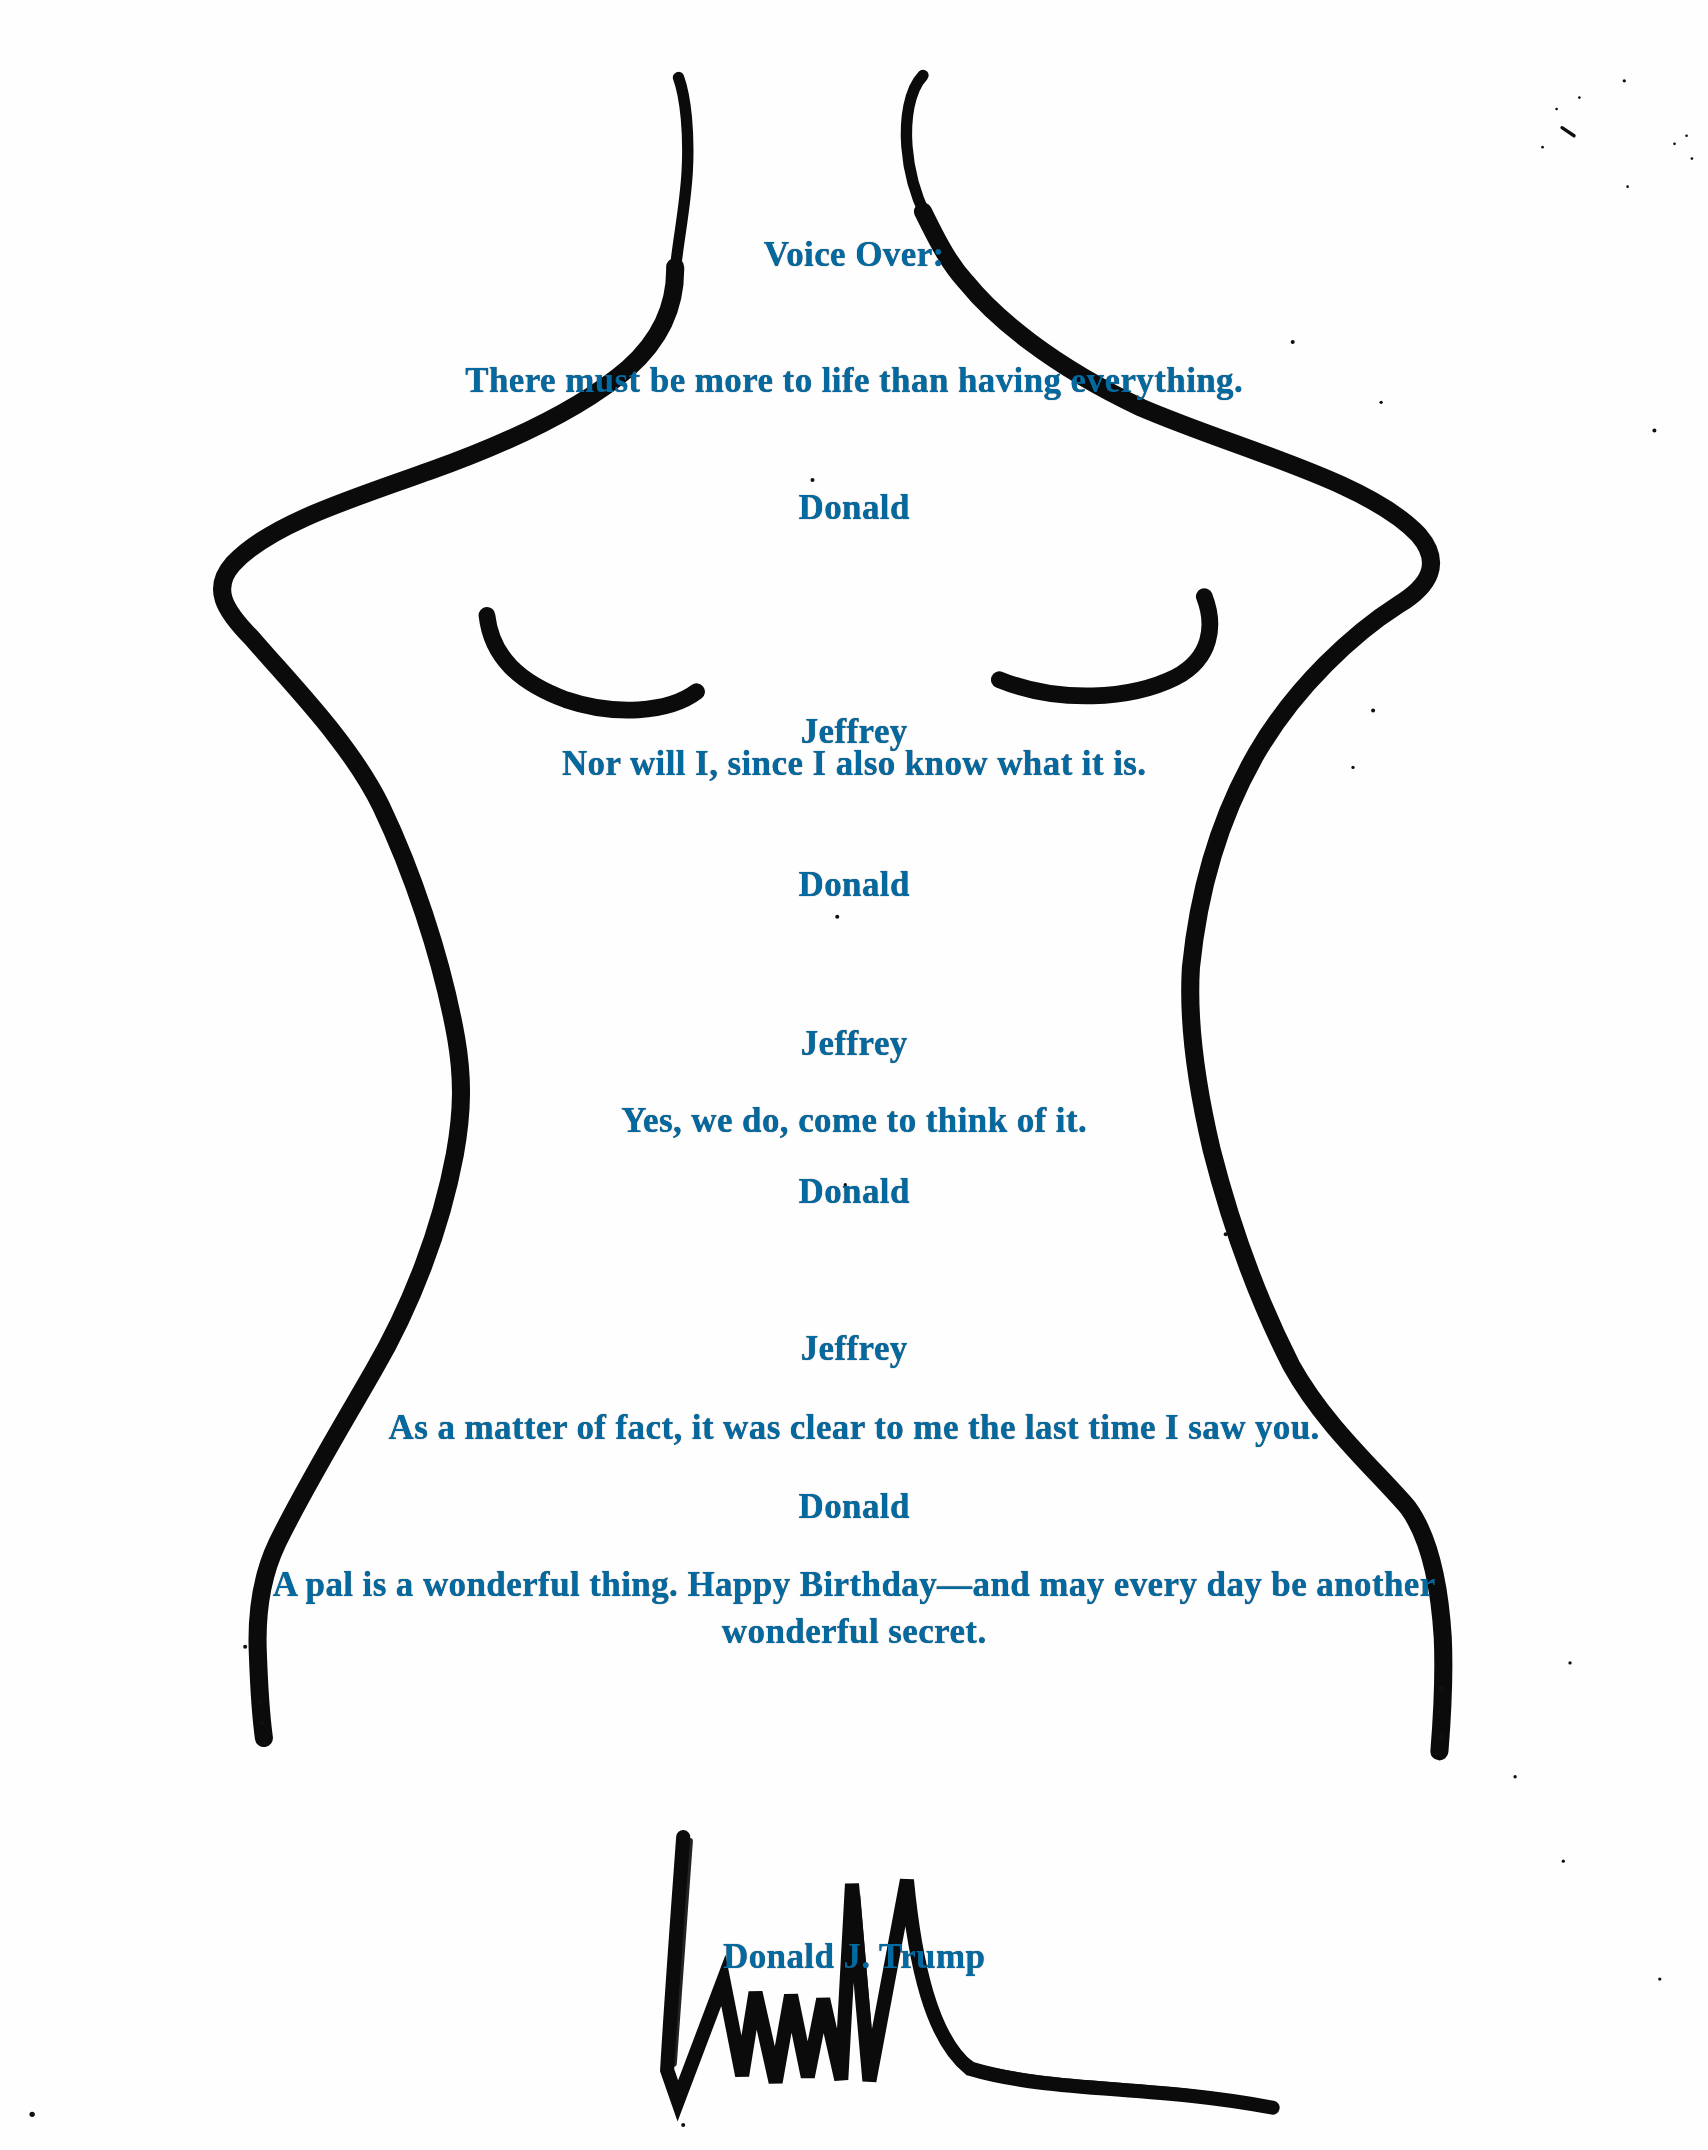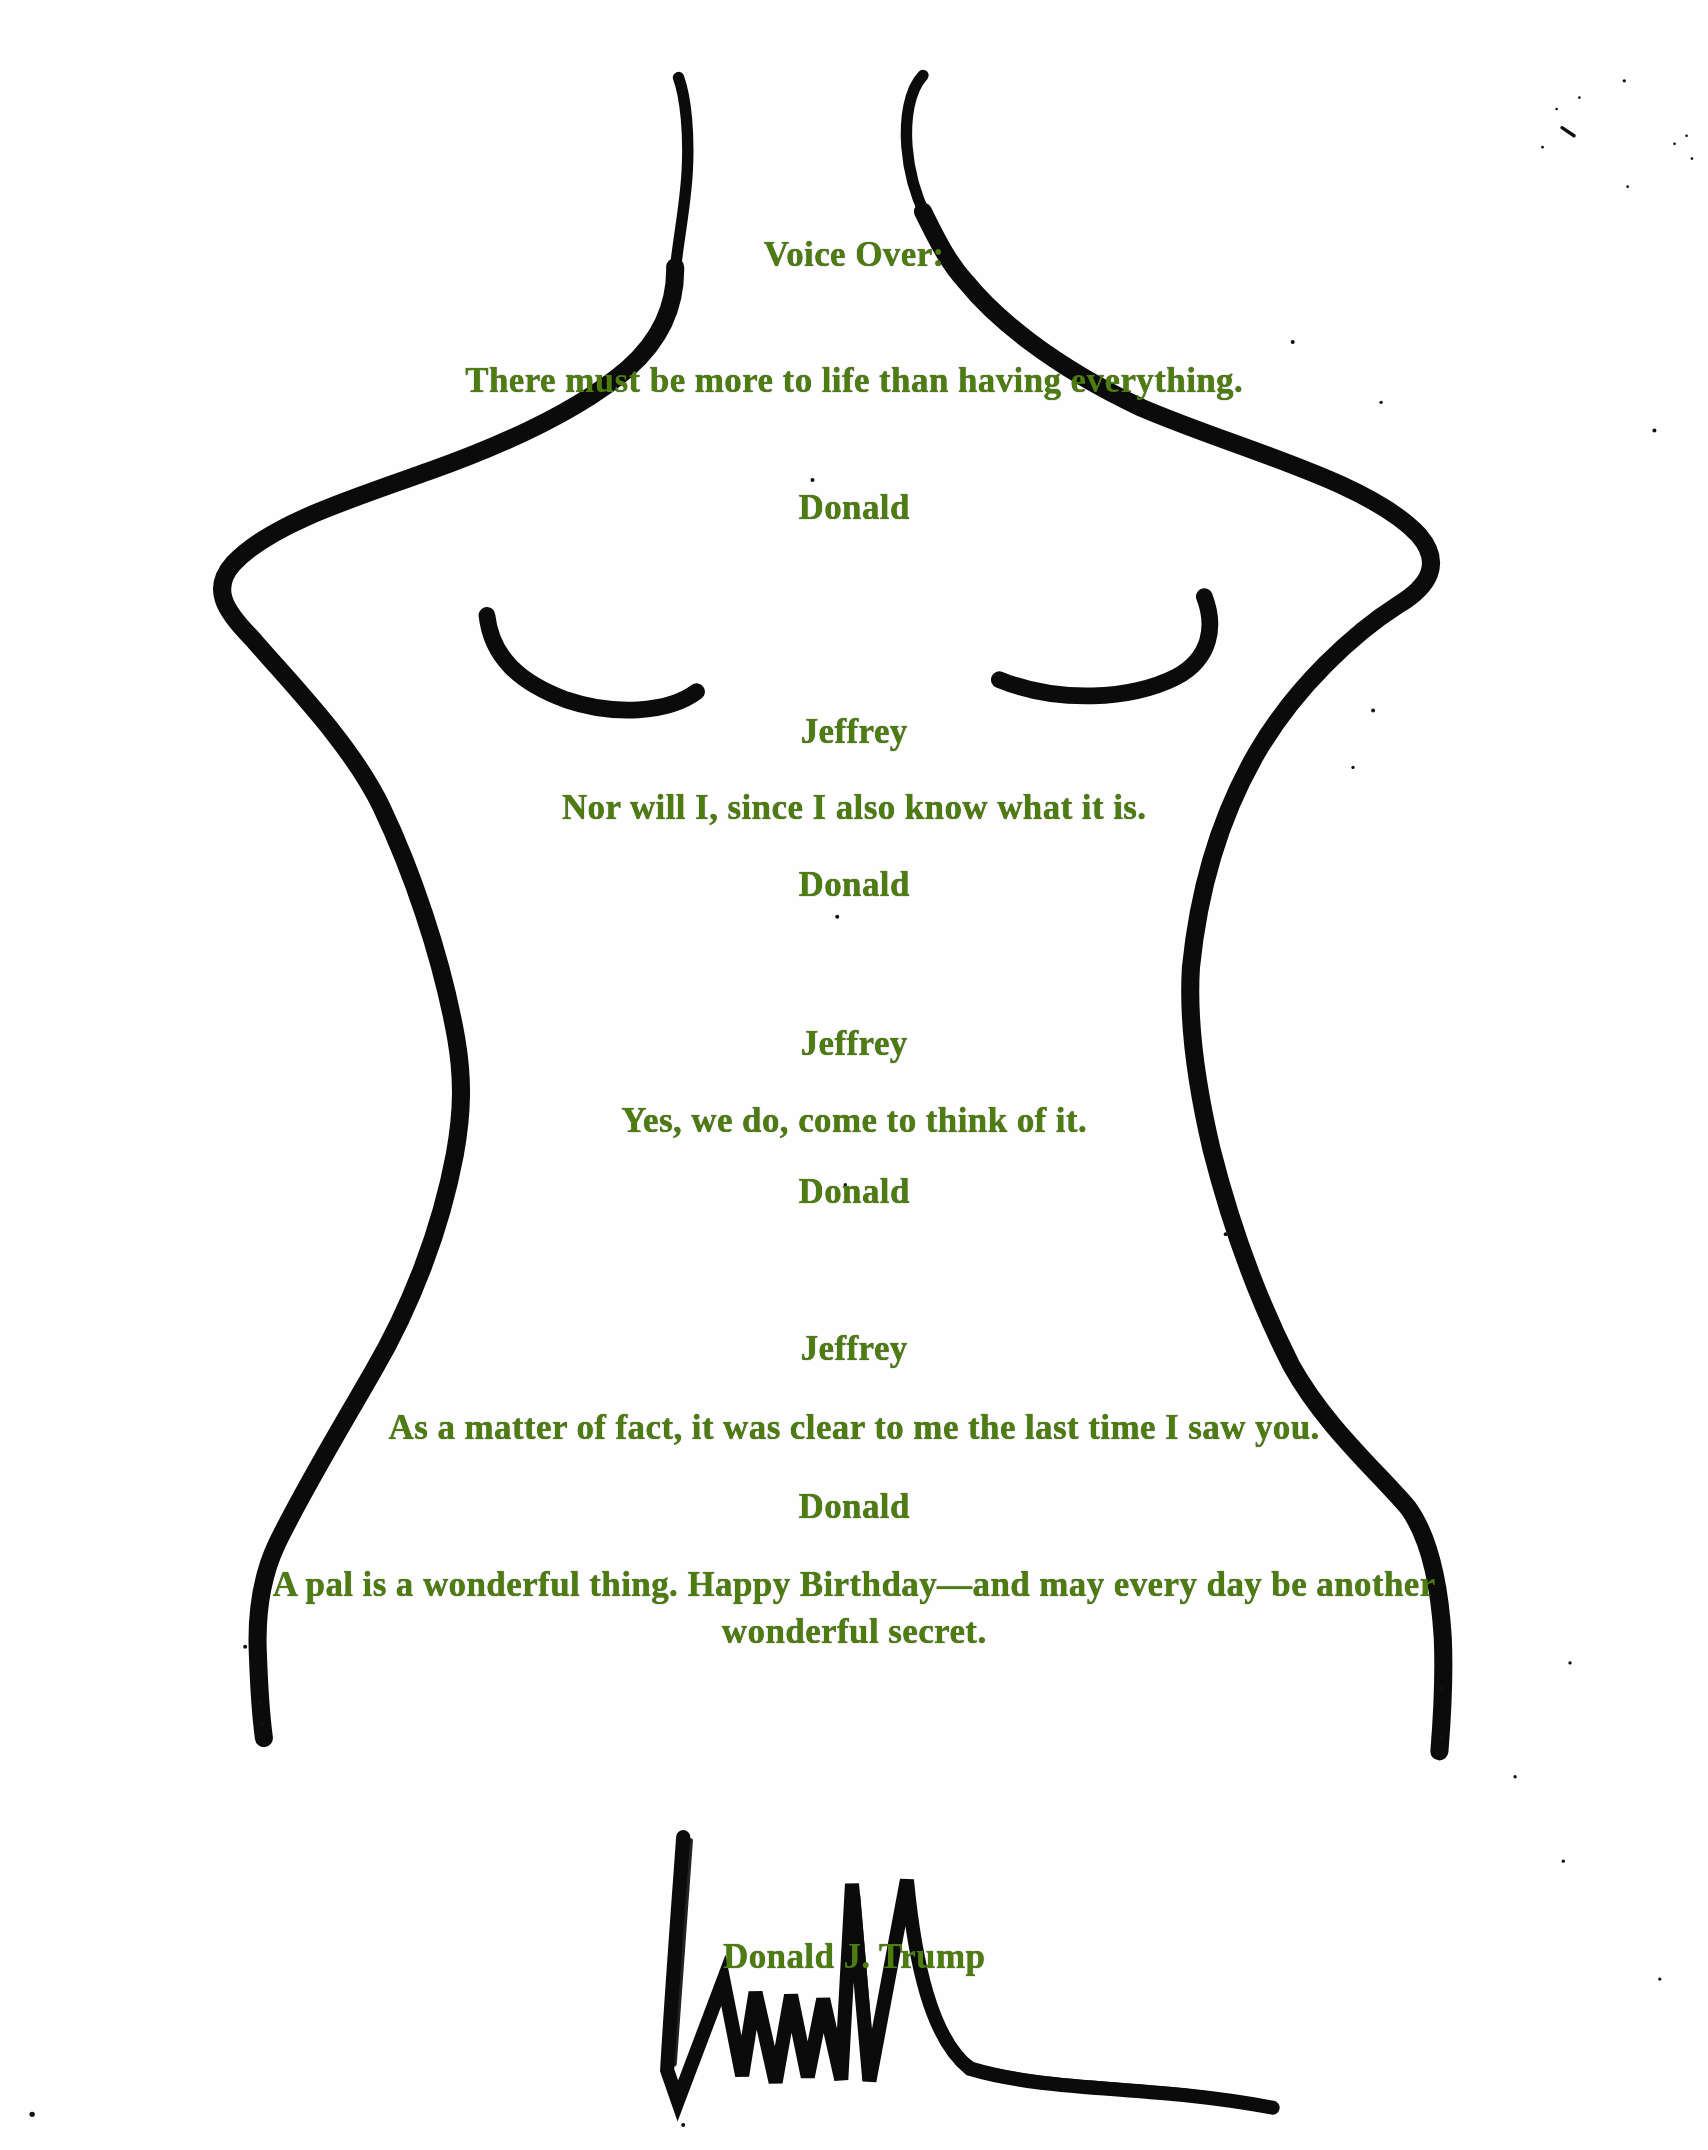--- a/index.html
+++ b/index.html
@@ -23,21 +23,21 @@
   }
   .t {
     position: absolute;
     left: 4.7px;
     width: 1699px;
     text-align: center;
     font-family: "Liberation Serif", "DejaVu Serif", serif;
     font-weight: bold;
     font-size: 35px;
     line-height: 35px;
-    color: #4d7c0f;
+    color: #0369a1;
     letter-spacing: 0.4px;
     text-shadow: 0 0 0.9px rgba(12,12,12,0.85);
     white-space: nowrap;
   }
 </style>
 </head>
 <body>
 
 <div class="page">
 
@@ -134,21 +134,21 @@
       <circle cx="395" cy="2602" r="3"></circle>
     </g>
   </svg>
 
   <div class="t" style="top:237px">Voice Over:</div>
   <div class="t" style="top:363px">There must be more to life than having everything.</div>
 
   <div class="t" style="top:490px">Donald</div>
 
   <div class="t" style="top:714px">Jeffrey</div>
-  <div class="t" style="top:790px">Nor will I, since I also know what it is.</div>
+  <div class="t" style="top:746px">Nor will I, since I also know what it is.</div>
 
   <div class="t" style="top:867px">Donald</div>
 
   <div class="t" style="top:1026px">Jeffrey</div>
   <div class="t" style="top:1103px">Yes, we do, come to think of it.</div>
 
   <div class="t" style="top:1174px">Donald</div>
 
   <div class="t" style="top:1331px">Jeffrey</div>
   <div class="t" style="top:1410px">As a matter of fact, it was clear to me the last time I saw you.</div>

